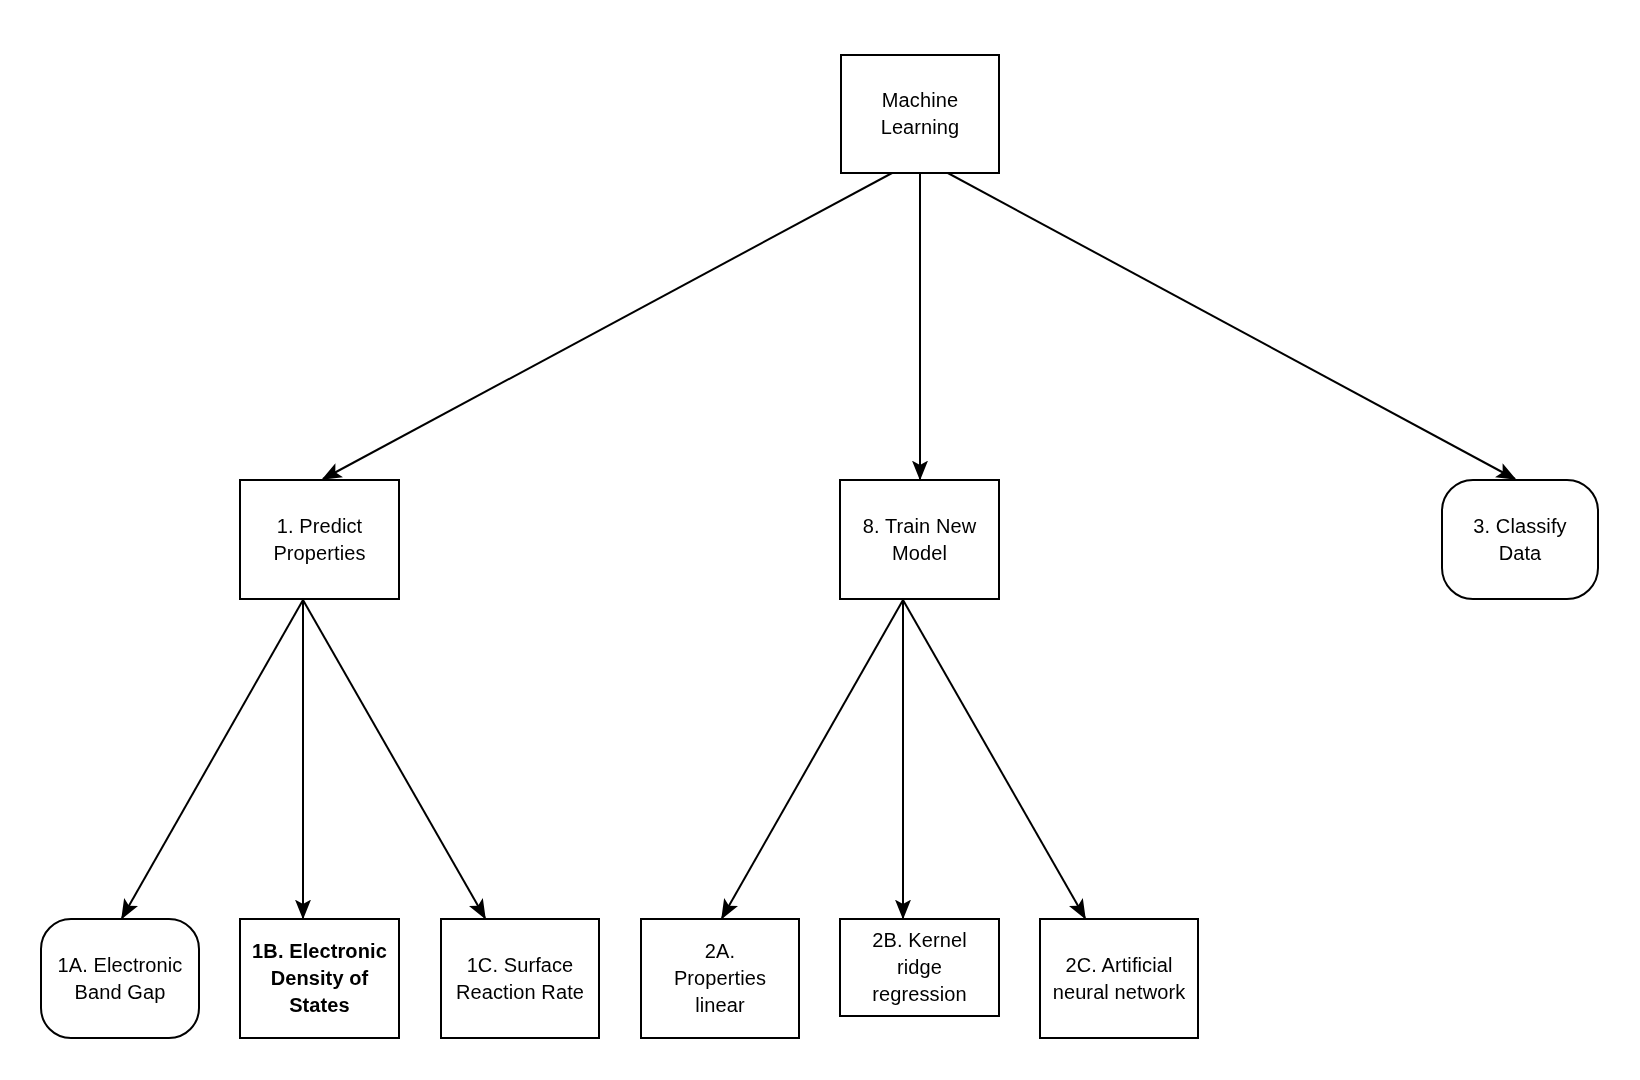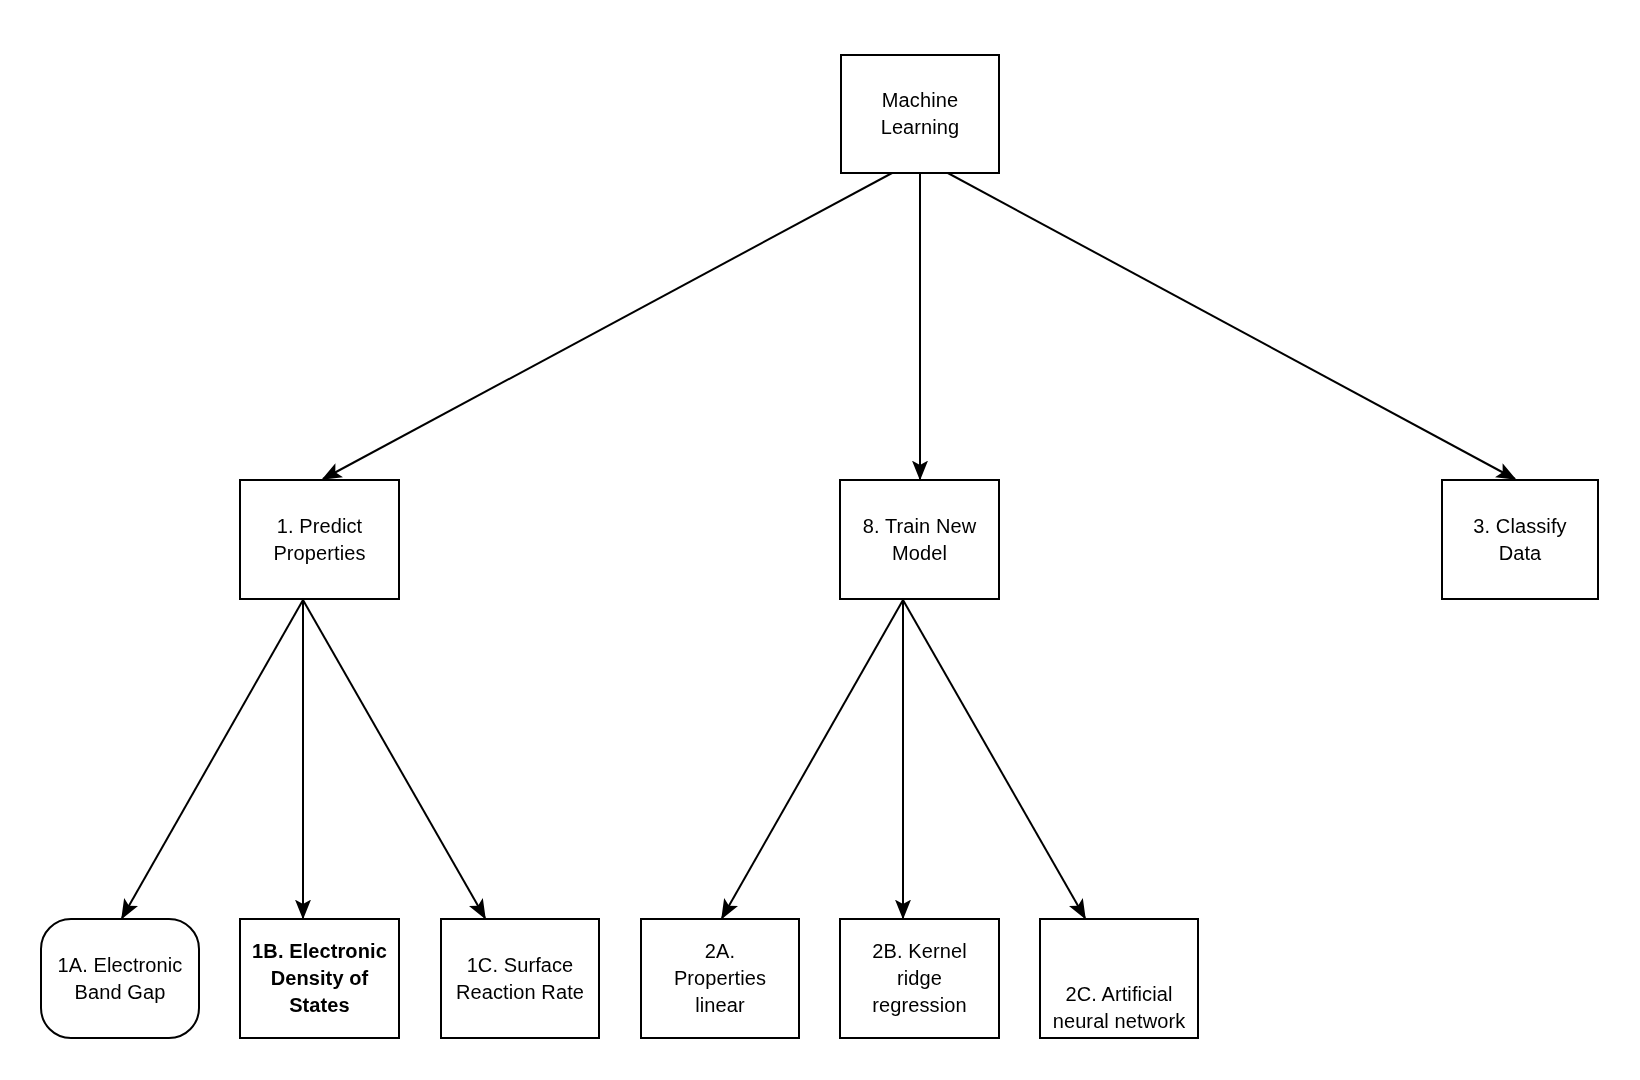--- a/index.html
+++ b/index.html
@@ -73,32 +73,32 @@
       </g>
   </svg>
 
   <div id="node-layer">
       <div class="node" style="left: 840px; top: 38px; width: 160px; height: 120px; border-color: rgb(0, 0, 0); background: rgb(255, 255, 255); margin-top: 16px;"><span class="node-label">Machine
 Learning</span></div>
       <div class="node" style="left: 239px; top: 479px; width: 161px; height: 121px; border-color: rgb(0, 0, 0); background: rgb(255, 255, 255);"><span class="node-label">1. Predict
 Properties</span></div>
       <div class="node" style="left: 839px; top: 479px; width: 161px; height: 121px; border-color: rgb(0, 0, 0); background: rgb(255, 255, 255);"><span class="node-label">8. Train New
 Model</span></div>
-      <div class="node" style="left: 1441px; top: 479px; width: 158px; height: 121px; border-color: rgb(0, 0, 0); background: rgb(255, 255, 255);"><span class="node-label">3. Classify
+      <div class="node" style="left: 1441px; top: 479px; width: 158px; height: 121px; border-color: rgb(0, 0, 0); background: rgb(255, 255, 255); border-radius: 32px;"><span class="node-label">3. Classify
 Data</span></div>
       <div class="node" style="left: 40px; top: 918px; width: 160px; height: 121px; border-color: rgb(0, 0, 0); background: rgb(255, 255, 255); border-radius: 31px;"><span class="node-label">1A. Electronic
 Band Gap</span></div>
       <div class="node" style="left: 239px; top: 918px; width: 161px; height: 121px; border-color: rgb(0, 0, 0); background: rgb(255, 255, 255); font-weight: bold;"><span class="node-label">1B. Electronic
 Density of
 States</span></div>
       <div class="node" style="left: 440px; top: 918px; width: 160px; height: 121px; border-color: rgb(0, 0, 0); background: rgb(255, 255, 255);"><span class="node-label">1C. Surface
 Reaction Rate</span></div>
       <div class="node" style="left: 640px; top: 918px; width: 160px; height: 121px; border-color: rgb(0, 0, 0); background: rgb(255, 255, 255);"><span class="node-label">2A.
 Properties
 linear</span></div>
-      <div class="node" style="left: 839px; top: 918px; width: 161px; height: 121px; border-color: rgb(0, 0, 0); background: rgb(255, 255, 255);"><span class="node-label">2B. Kernel
+      <div class="node" style="left: 839px; top: 918px; width: 161px; height: 99px; border-color: rgb(0, 0, 0); background: rgb(255, 255, 255);"><span class="node-label">2B. Kernel
 ridge
 regression</span></div>
-      <div class="node" style="left: 1039px; top: 918px; width: 160px; height: 121px; border-color: rgb(0, 0, 0); background: rgb(255, 255, 255); align-items: flex-end;"><span class="node-label">2C. Artificial
+      <div class="node" style="left: 1039px; top: 918px; width: 160px; height: 121px; border-color: rgb(0, 0, 0); background: rgb(255, 255, 255);"><span class="node-label">2C. Artificial
 neural network</span></div>
     </div>
 
 </div>
 
 </body></html>

